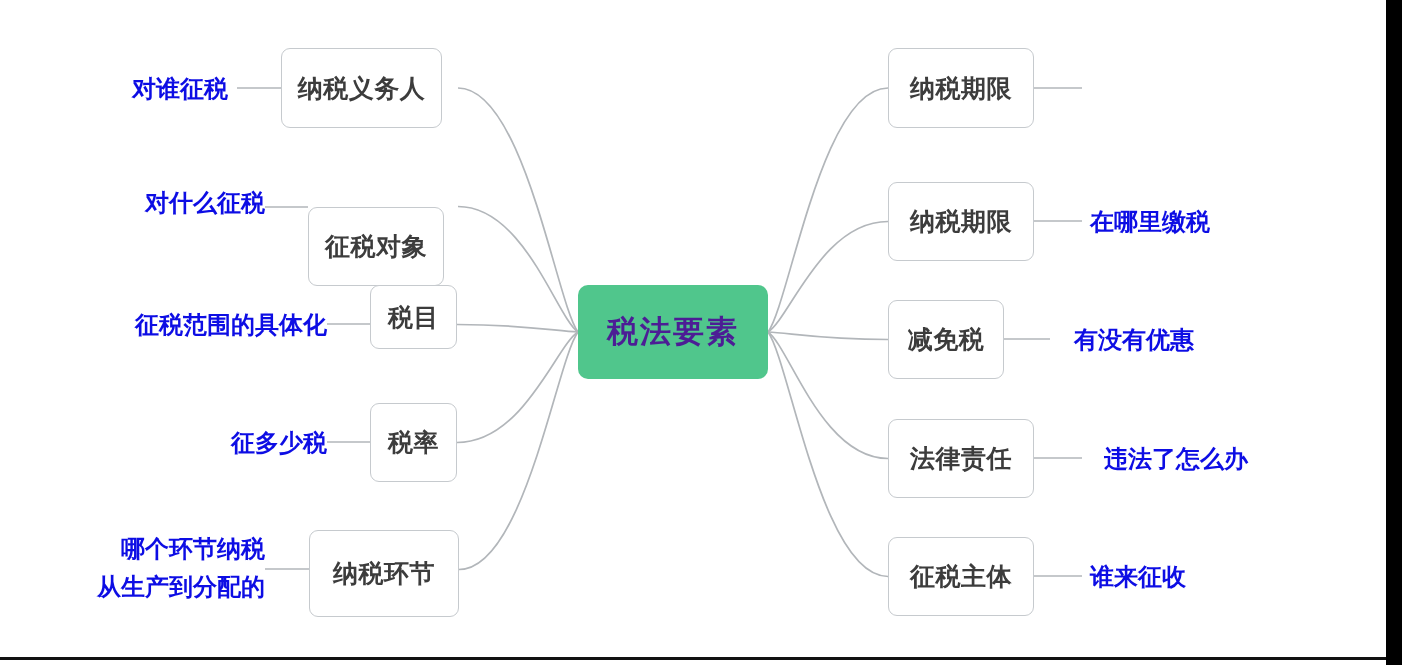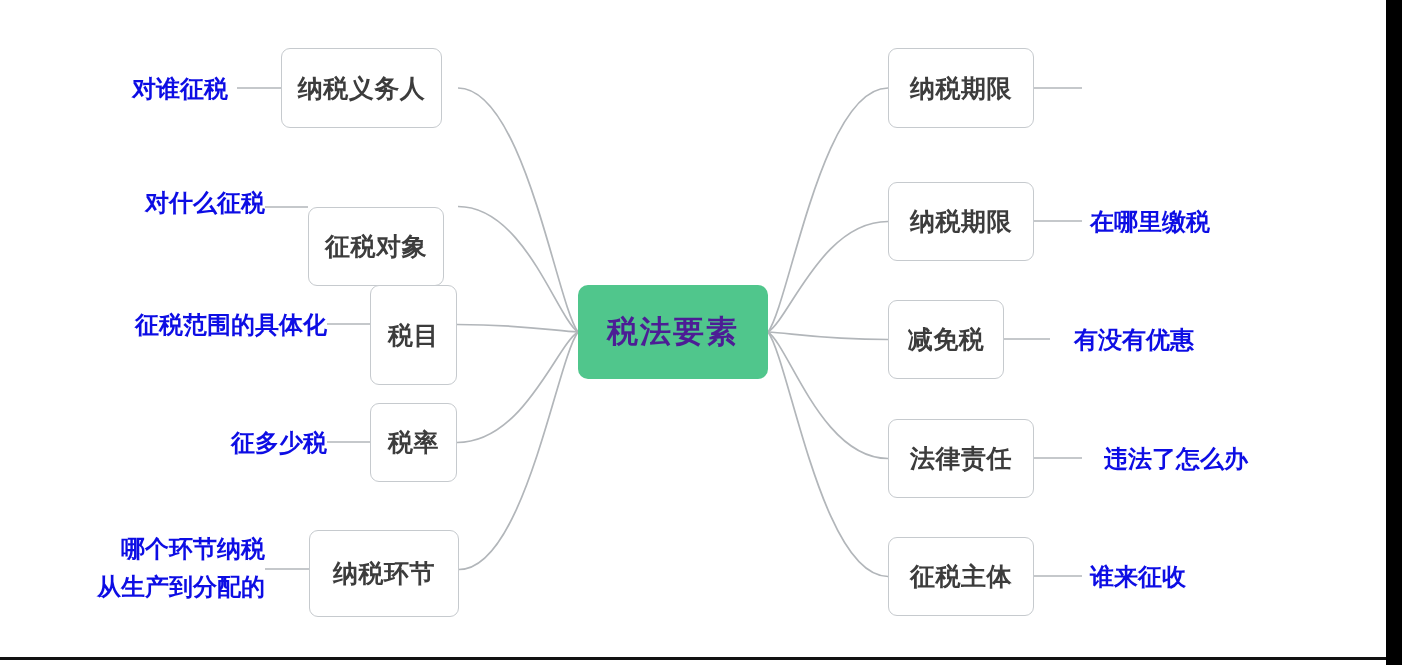--- a/index.html
+++ b/index.html
@@ -128,21 +128,21 @@
 
   <div id="left-nodes">
       <div class="node-box" style="left: 281px; top: 48px; width: 161px; height: 80px;">纳税义务人</div>
       <div class="leaf-label align-right" style="top: 70px; right: 1174px;">
         <div>对谁征税</div>
       </div>
       <div class="node-box" style="left: 308px; top: 167px; width: 136px; height: 79px; margin-top: 40px;">征税对象</div>
       <div class="leaf-label align-right" style="top: 184px; right: 1137px; margin-left: 8px;">
         <div>对什么征税</div>
       </div>
-      <div class="node-box" style="left: 370px; top: 285px; width: 87px; height: 100px;">税目</div>
+      <div class="node-box" style="left: 370px; top: 285px; width: 87px; height: 64px;">税目</div>
       <div class="leaf-label align-right" style="top: 306px; right: 1075px;">
         <div>征税范围的具体化</div>
       </div>
       <div class="node-box" style="left: 370px; top: 403px; width: 87px; height: 79px;">税率</div>
       <div class="leaf-label align-right" style="top: 424px; right: 1075px;">
         <div>征多少税</div>
       </div>
       <div class="node-box" style="left: 309px; top: 530px; width: 150px; height: 87px;">纳税环节</div>
       <div class="leaf-label align-right" style="top: 530px; right: 1137px;">
         <div>哪个环节纳税</div>

